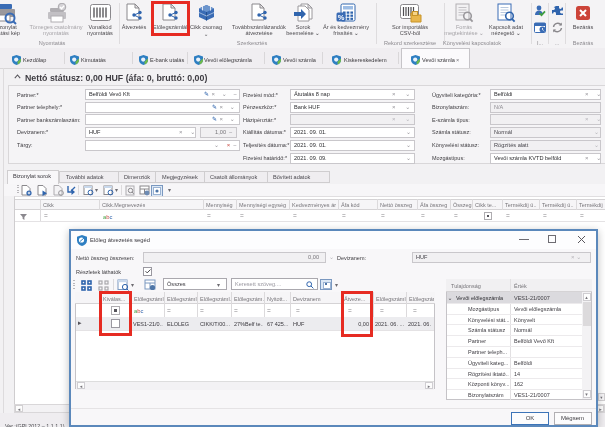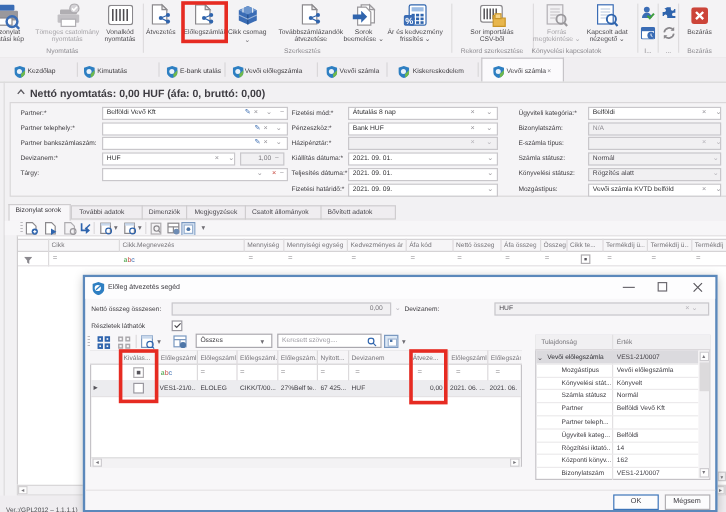--- a/index.html
+++ b/index.html
@@ -292,21 +292,21 @@
       </svg>
  <div class="tabtxt" style="left:422px">Vevői számla</div>
  <div class="tabtxt" style="left:456px;color:#77757b">×</div>
 </div>
 <div id="formarea">
  <div class="abs" style="left:0;top:68px;width:605px;height:1px;background:#d8d6d8"></div>
  <div class="abs" style="left:3px;top:68px;width:1px;height:359px;background:#dddbdd"></div>
  <svg class="abs" style="left:14px;top:74px" width="7" height="5" viewBox="0 0 7 5">
         <path d="M.8 4.2L3.5 1l2.7 3.2" fill="none" stroke="#5a585e" stroke-width="1.1"></path>
       </svg>
- <div class="abs" style="left:25px;top:73px;font-size:8.8px;font-weight:bold;color:#3e3c42">Nettó nyomtatás: 0,00 HUF (áfa: 0, bruttó: 0,00)</div>
+ <div class="abs" style="left:25px;top:73px;font-size:8.8px;font-weight:bold;color:#3e3c42">Nettó státusz: 0,00 HUF (áfa: 0, bruttó: 0,00)</div>
  <div class="abs" style="left:8px;top:85px;width:600px;height:79px;background:#f5f4f6;border:1px solid #d9d7d9;box-sizing:border-box"></div>
 
  <div class="flabel" style="left:17px;top:90.5px">Partner:*</div>
  <div class="flabel" style="left:17px;top:103px">Partner telephely:*</div>
  <div class="flabel" style="left:17px;top:115.7px">Partner bankszámlaszám:</div>
  <div class="flabel" style="left:17px;top:128.4px">Devizanem:*</div>
  <div class="flabel" style="left:17px;top:141.1px">Tárgy:</div>
 
  <div class="fld" style="left:85px;top:89px;width:155px">Belföldi Vevő Kft</div>
  <div class="fic" style="left:204px;top:90px;letter-spacing:2.5px"><span style="color:#2f64ad">✎</span>× ⌄ −</div>

